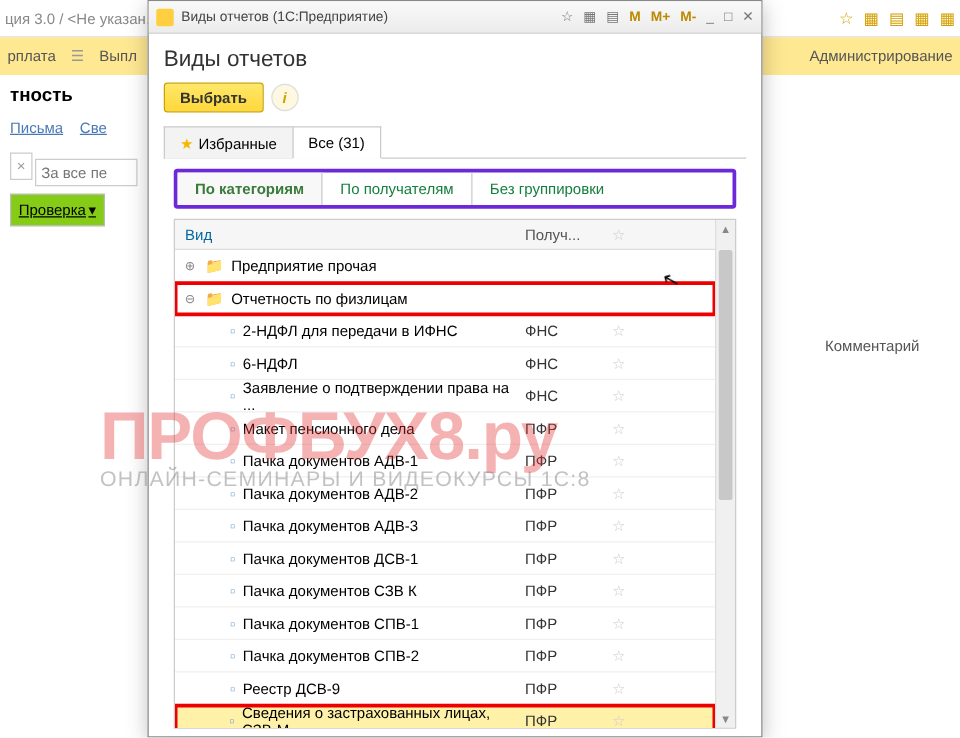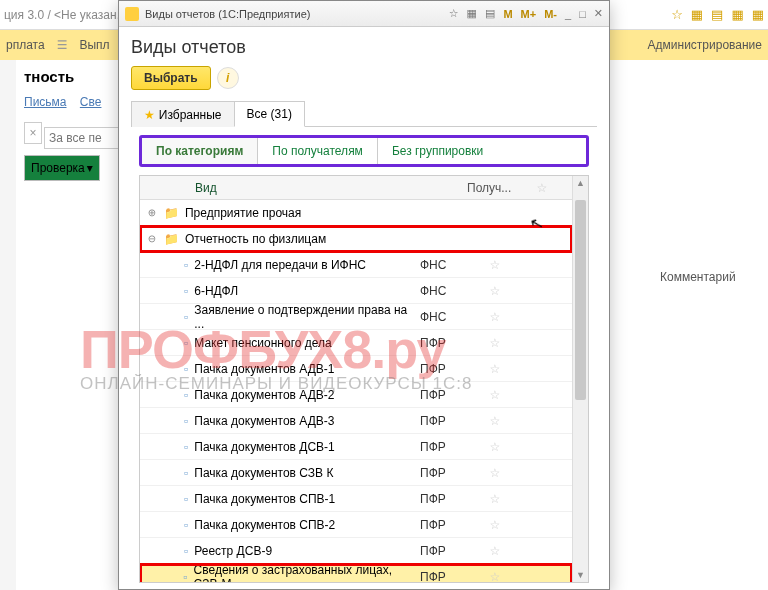--- a/index.html
+++ b/index.html
@@ -6,25 +6,25 @@
 body { background: #f5f5f5; width: 768px; height: 590px; overflow: hidden; position: relative; }
 
 .bg-top { position: absolute; top: 0; left: 0; right: 0; height: 30px; background: #fff; border-bottom: 1px solid #ddd; display: flex; align-items: center; padding: 0 4px; color: #888; font-size: 11px; }
 .bg-top .title-frag { flex: 0 0 auto; }
 .bg-top .icons { margin-left: auto; display: flex; gap: 8px; align-items: center; }
 .bg-top .icons span { color: #d4a000; font-size: 13px; }
 
 .bg-toolbar { position: absolute; top: 30px; left: 0; right: 0; height: 30px; background: #ffe892; display: flex; align-items: center; gap: 12px; padding: 0 6px; color: #555; }
 .bg-toolbar .sep { color: #999; }
 
-.bg-pane { position: absolute; top: 60px; left: 16px; width: 118px; bottom: 0; background: #fff; padding: 8px; }
+.bg-pane { position: absolute; top: 60px; left: 0; width: 118px; bottom: 0; background: #fff; padding: 8px; }
 .bg-pane h3 { font-size: 15px; font-weight: bold; margin-bottom: 10px; }
 .bg-pane .subtabs span { color: #4a7ab5; cursor: pointer; text-decoration: underline; margin-right: 10px; }
 .bg-pane .inp { margin-top: 10px; width: 100%; height: 22px; border: 1px solid #ccc; color: #aaa; padding: 2px 4px; }
-.bg-pane .btn { margin-top: 6px; height: 22px; border: 1px solid #bbb; background: #15803d; padding: 12px 6px; display: inline-flex; align-items: center; gap: 2px; }
+.bg-pane .btn { margin-top: 6px; height: 22px; border: 1px solid #bbb; background: #84cc16; padding: 12px 6px; display: inline-flex; align-items: center; gap: 2px; text-decoration: underline; }
 
 .bg-right { position: absolute; top: 60px; left: 580px; right: 0; bottom: 0; background: #fff; }
 .bg-right .col { position: absolute; top: 210px; left: 80px; color: #555; }
 
 .watermark { position: absolute; top: 318px; left: 80px; right: 10px; pointer-events: none; z-index: 50; }
 .watermark .wm1 { font-size: 54px; font-weight: bold; color: rgba(230, 52, 52, 0.38); letter-spacing: -1px; }
 .watermark .wm2 { font-size: 17px; color: rgba(120, 120, 120, 0.45); margin-top: -6px; letter-spacing: 1px; }
 
 
 .dialog { position: absolute; top: 0; left: 118px; width: 492px; height: 590px; background: #fff; border: 1px solid #888; box-shadow: 0 4px 16px rgba(0,0,0,0.25); z-index: 10; display: flex; flex-direction: column; }
@@ -48,21 +48,21 @@
 .star { color: #f5b800; }
 
 .tabs2 { display: flex; border: 3px solid #6d28d9; border-radius: 3px; overflow: hidden; margin: 0 8px 8px 8px; align-items: flex-end; }
 .tab2 { padding: 6px 14px; border-right: 1px solid #ccc; cursor: pointer; color: #15803d; }
 .tab2:last-child { border-right: none; }
 .tab2.active { color: #3a7a3a; font-weight: bold; background: #f8f8f8; }
 
 .grid-wrap { margin: 0 8px; border: 1px solid #ccc; flex: 1; display: flex; overflow: hidden; }
 .grid { flex: 1; overflow-y: auto; }
 .ghdr { display: flex; background: #f6f6f6; border-bottom: 1px solid #ddd; height: 24px; align-items: center; position: sticky; top: 0; }
-.ghdr .c1 { flex: 0 0 280px; padding-left: 8px; color: #14532d; margin-left: 47px; }
+.ghdr .c1 { flex: 0 0 280px; padding-left: 8px; color: #0369a1; }
 .ghdr .c2 { flex: 0 0 60px; color: #555; }
 .ghdr .c3 { flex: 0 0 30px; text-align: center; color: #ccc; }
 .row { display: flex; height: 26px; align-items: center; border-bottom: 1px solid #f0f0f0; }
 .row .c1 { flex: 0 0 280px; display: flex; align-items: center; gap: 6px; }
 .row .c2 { flex: 0 0 60px; color: #333; }
 .row .c3 { flex: 0 0 30px; text-align: center; color: #ccc; }
 .row.sel { background: #fff1a8; }
 .row.hl { outline: 3px solid #e00; outline-offset: -2px; }
 .expander { width: 12px; text-align: center; color: #888; font-size: 10px; display: inline-block; }
 .folder { color: #e8b93a; }

